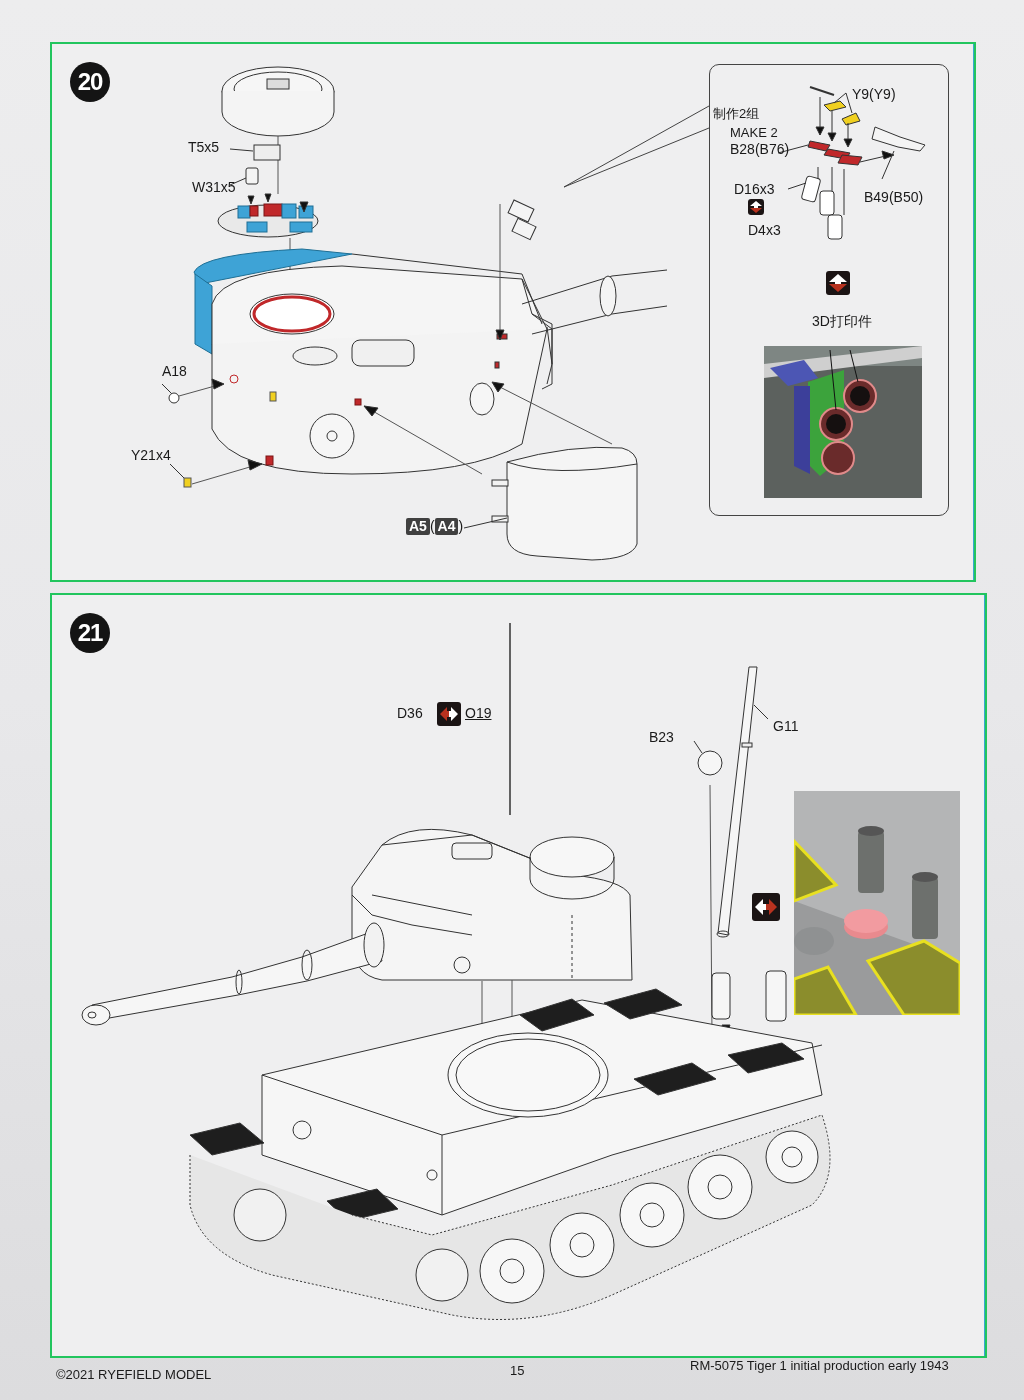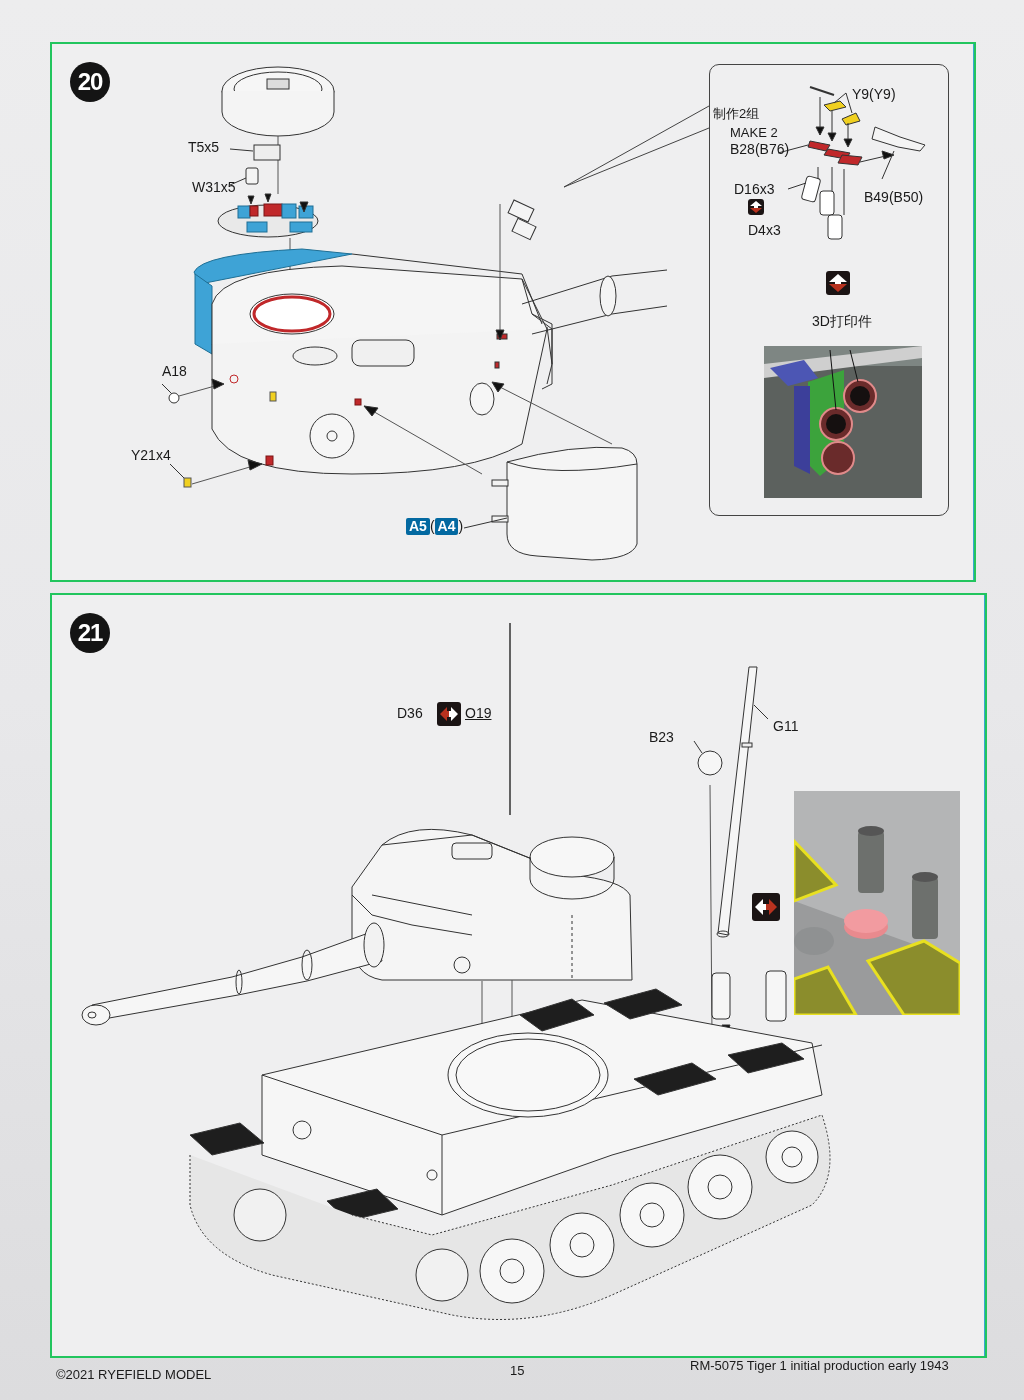--- a/index.html
+++ b/index.html
@@ -34,21 +34,21 @@
     border:1.5px solid #444; border-radius:10px; background:#efeff0;
   }
   .render-photo {
     position:absolute; overflow:hidden;
   }
   .swap-icon {
     position:absolute; width:24px; height:24px; background:#1b1414; border-radius:3px;
     display:flex; align-items:center; justify-content:center;
   }
   .part-tag {
-    display:inline-block; background:#0369a1; color:#fff; font-weight:bold;
+    display:inline-block; background:#404040; color:#fff; font-weight:bold;
     padding:0 3px; border-radius:2px; font-size:14px; line-height:17px;
   }
   .footer { position:absolute; font-size:13px; color:#1a1a1a; }
   svg { position:absolute; overflow:visible; }
 </style>
 </head>
 <body>
 
 <div class="page-bg"></div>
 

